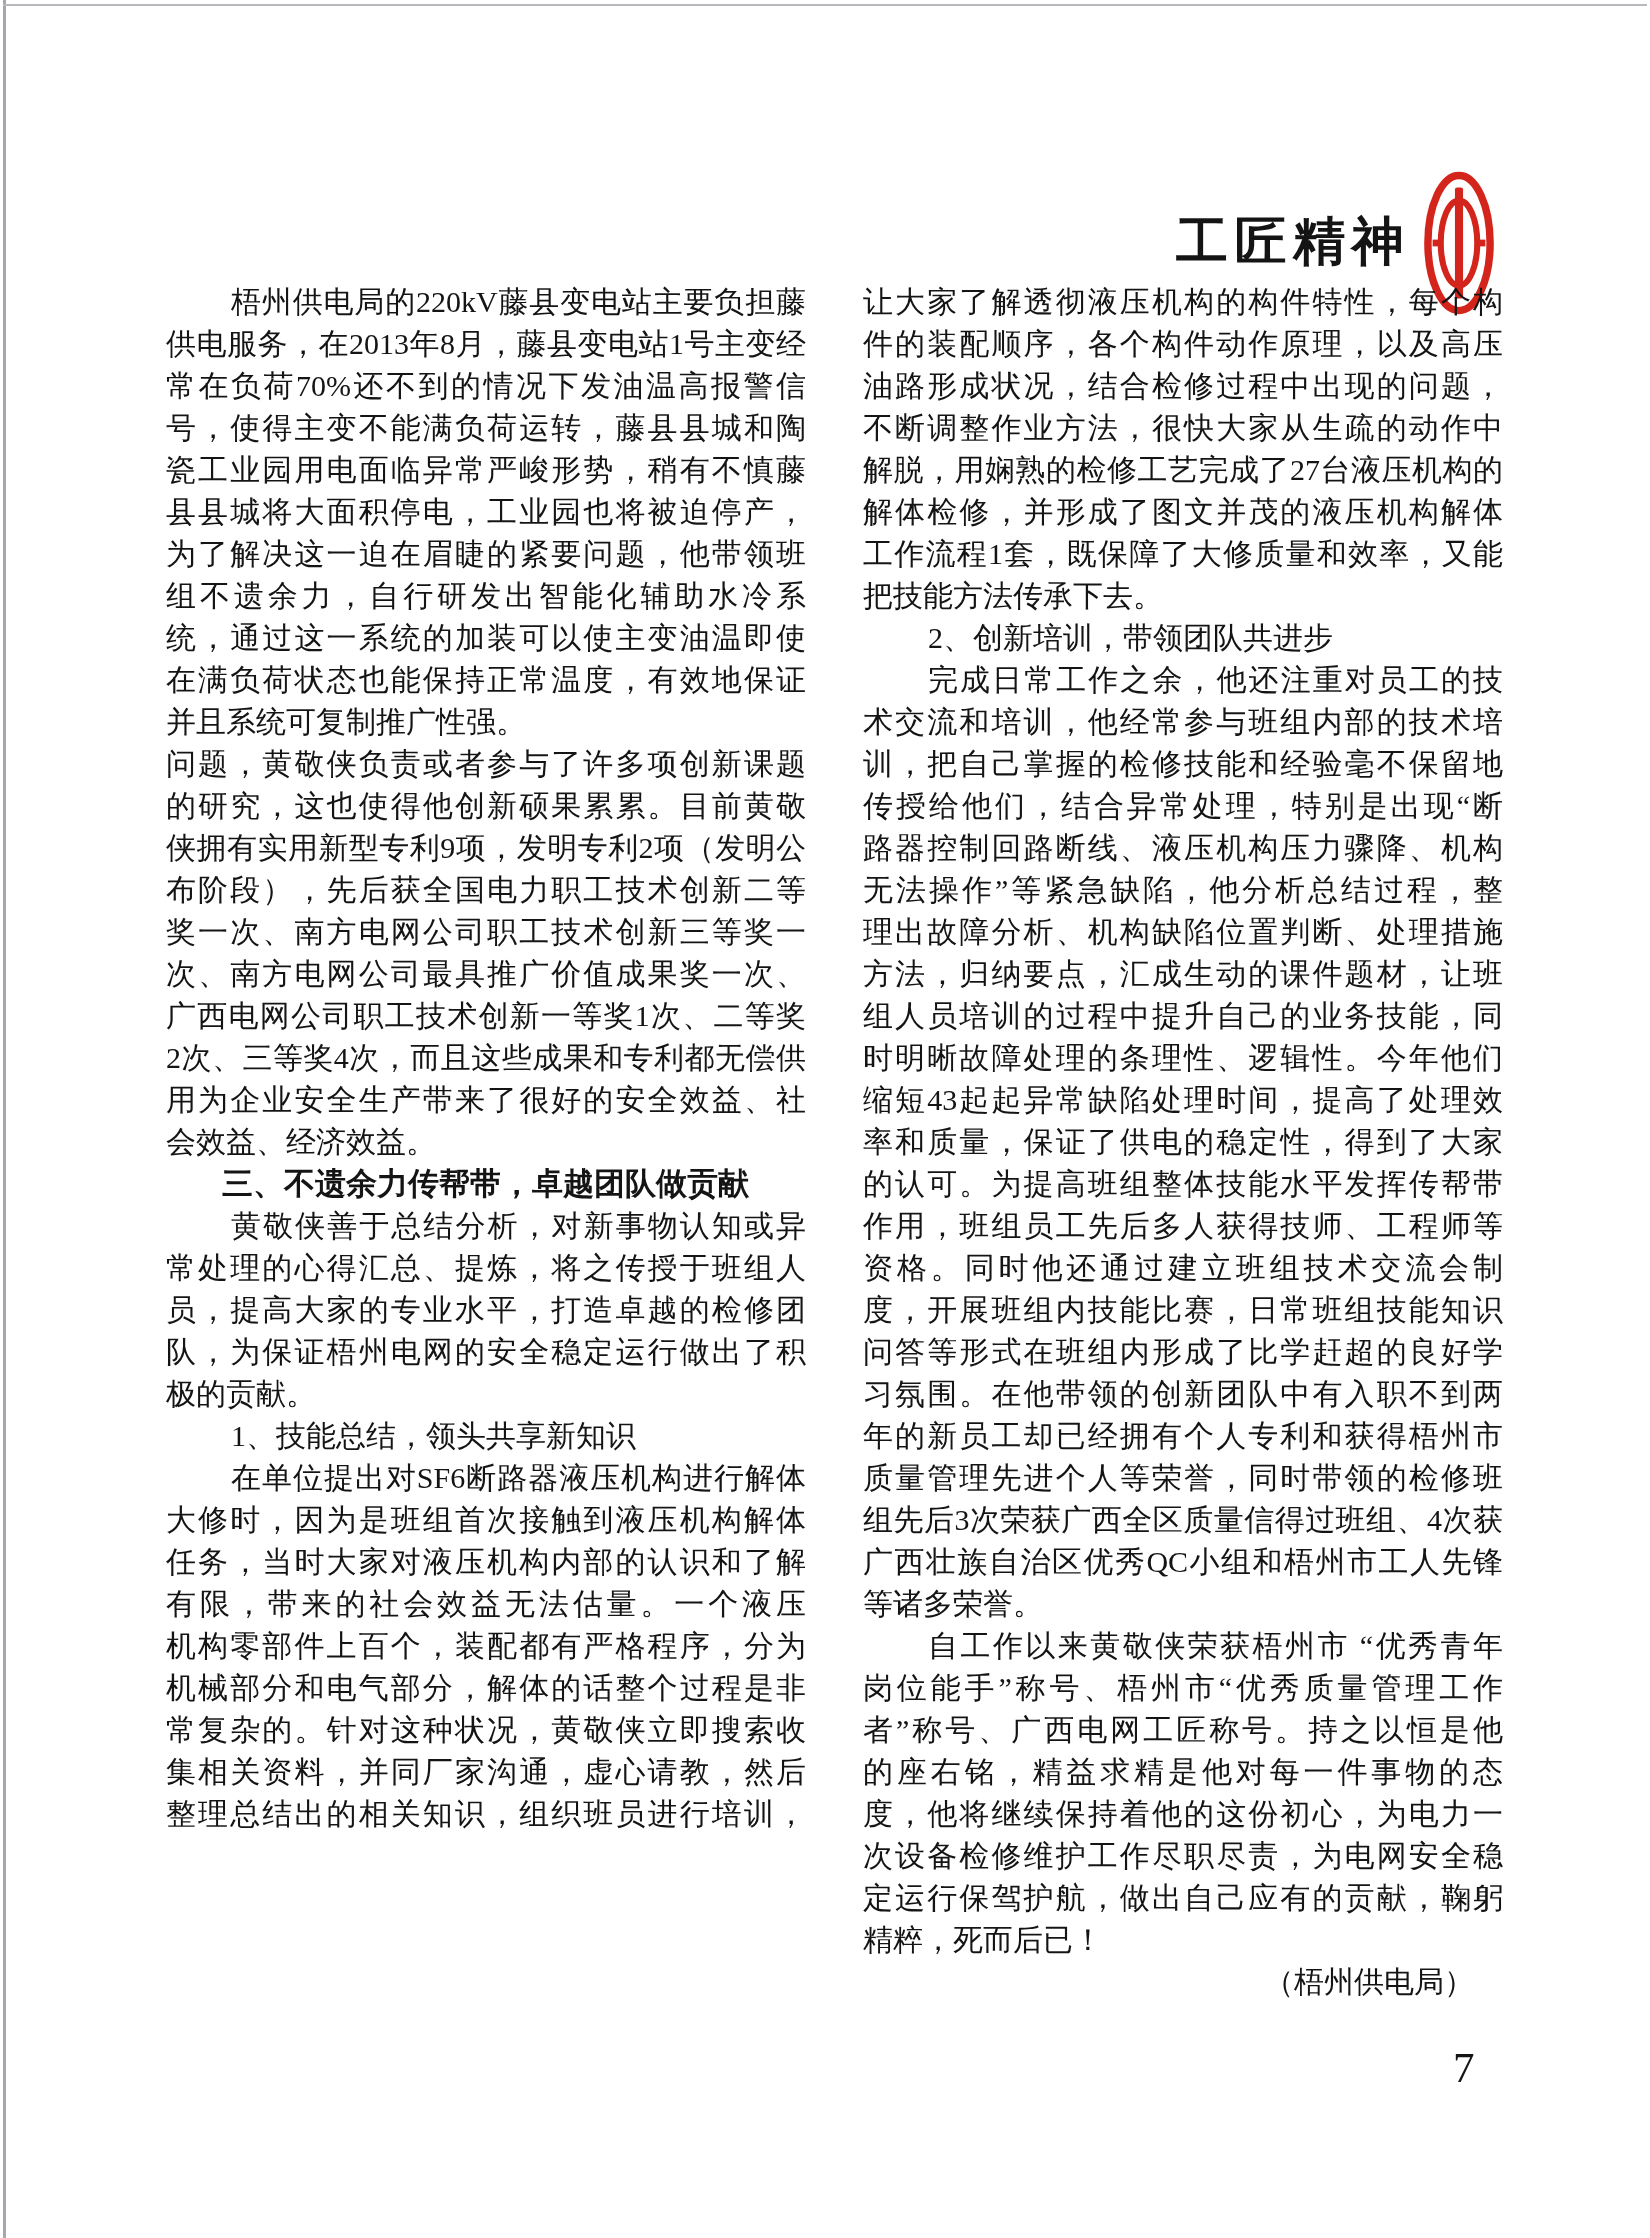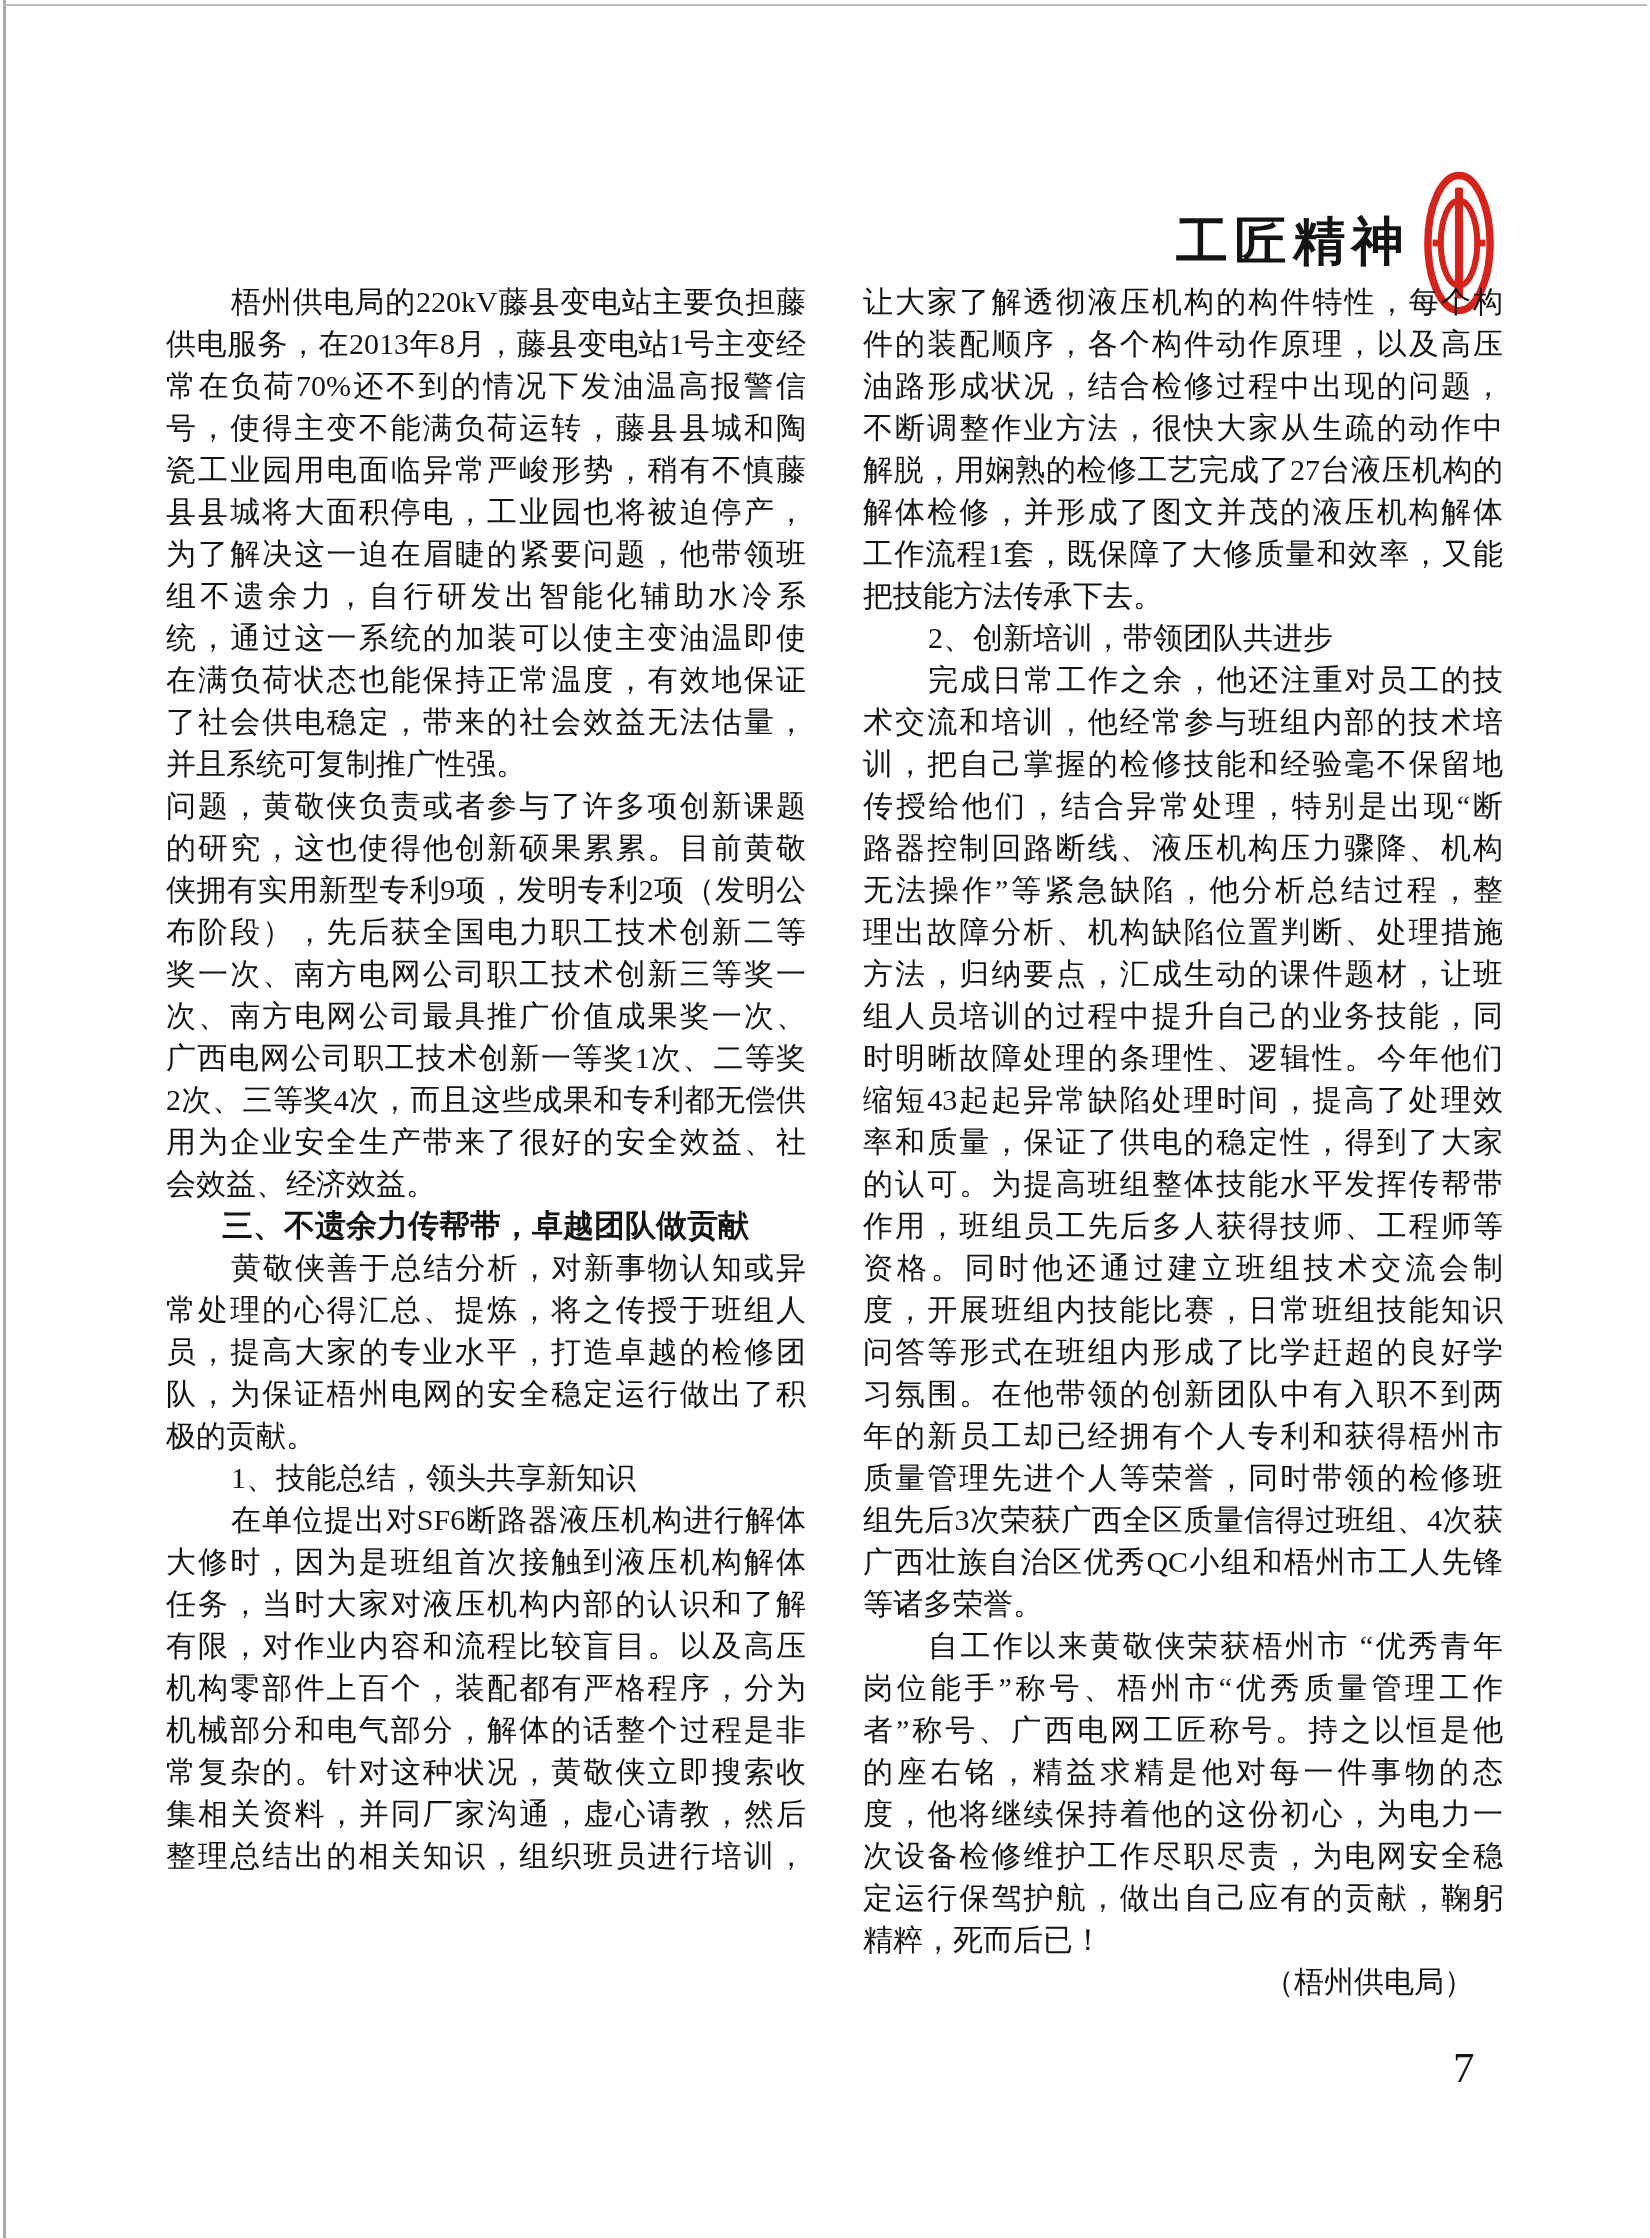--- a/index.html
+++ b/index.html
@@ -66,21 +66,20 @@
         <div class="line pi">梧州供电局的220kV藤县变电站主要负担藤</div>
         <div class="line p">供电服务，在2013年8月，藤县变电站1号主变经</div>
         <div class="line p">常在负荷70%还不到的情况下发油温高报警信</div>
         <div class="line p">号，使得主变不能满负荷运转，藤县县城和陶</div>
         <div class="line p">瓷工业园用电面临异常严峻形势，稍有不慎藤</div>
         <div class="line p">县县城将大面积停电，工业园也将被迫停产，</div>
         <div class="line p">为了解决这一迫在眉睫的紧要问题，他带领班</div>
         <div class="line p">组不遗余力，自行研发出智能化辅助水冷系</div>
         <div class="line p">统，通过这一系统的加装可以使主变油温即使</div>
         <div class="line p">在满负荷状态也能保持正常温度，有效地保证</div>
-        <div class="line p">了社会供电稳定，带来的社会效益无法估量，</div>
         <div class="line end">并且系统可复制推广性强。</div>
         <div class="line p">问题，黄敬侠负责或者参与了许多项创新课题</div>
         <div class="line p">的研究，这也使得他创新硕果累累。目前黄敬</div>
         <div class="line p">侠拥有实用新型专利9项，发明专利2项（发明公</div>
         <div class="line p">布阶段），先后获全国电力职工技术创新二等</div>
         <div class="line p">奖一次、南方电网公司职工技术创新三等奖一</div>
         <div class="line p">次、南方电网公司最具推广价值成果奖一次、</div>
         <div class="line p">广西电网公司职工技术创新一等奖1次、二等奖</div>
         <div class="line p">2次、三等奖4次，而且这些成果和专利都无偿供</div>
         <div class="line p">用为企业安全生产带来了很好的安全效益、社</div>
@@ -88,21 +87,21 @@
         <div class="line h">三、不遗余力传帮带，卓越团队做贡献</div>
         <div class="line pi">黄敬侠善于总结分析，对新事物认知或异</div>
         <div class="line p">常处理的心得汇总、提炼，将之传授于班组人</div>
         <div class="line p">员，提高大家的专业水平，打造卓越的检修团</div>
         <div class="line p">队，为保证梧州电网的安全稳定运行做出了积</div>
         <div class="line end">极的贡献。</div>
         <div class="line sub">1、技能总结，领头共享新知识</div>
         <div class="line pi">在单位提出对SF6断路器液压机构进行解体</div>
         <div class="line p">大修时，因为是班组首次接触到液压机构解体</div>
         <div class="line p">任务，当时大家对液压机构内部的认识和了解</div>
-        <div class="line p">有限，对作业内容和流程比较盲目。以及高压</div>
+        <div class="line p">有限，带来的社会效益无法估量。一个液压</div>
         <div class="line p">机构零部件上百个，装配都有严格程序，分为</div>
         <div class="line p">机械部分和电气部分，解体的话整个过程是非</div>
         <div class="line p">常复杂的。针对这种状况，黄敬侠立即搜索收</div>
         <div class="line p">集相关资料，并同厂家沟通，虚心请教，然后</div>
         <div class="line p">整理总结出的相关知识，组织班员进行培训，</div>
       </div>
     <div class="col col-right" id="col-right">
         <div class="line p">让大家了解透彻液压机构的构件特性，每个构</div>
         <div class="line p">件的装配顺序，各个构件动作原理，以及高压</div>
         <div class="line p">油路形成状况，结合检修过程中出现的问题，</div>

